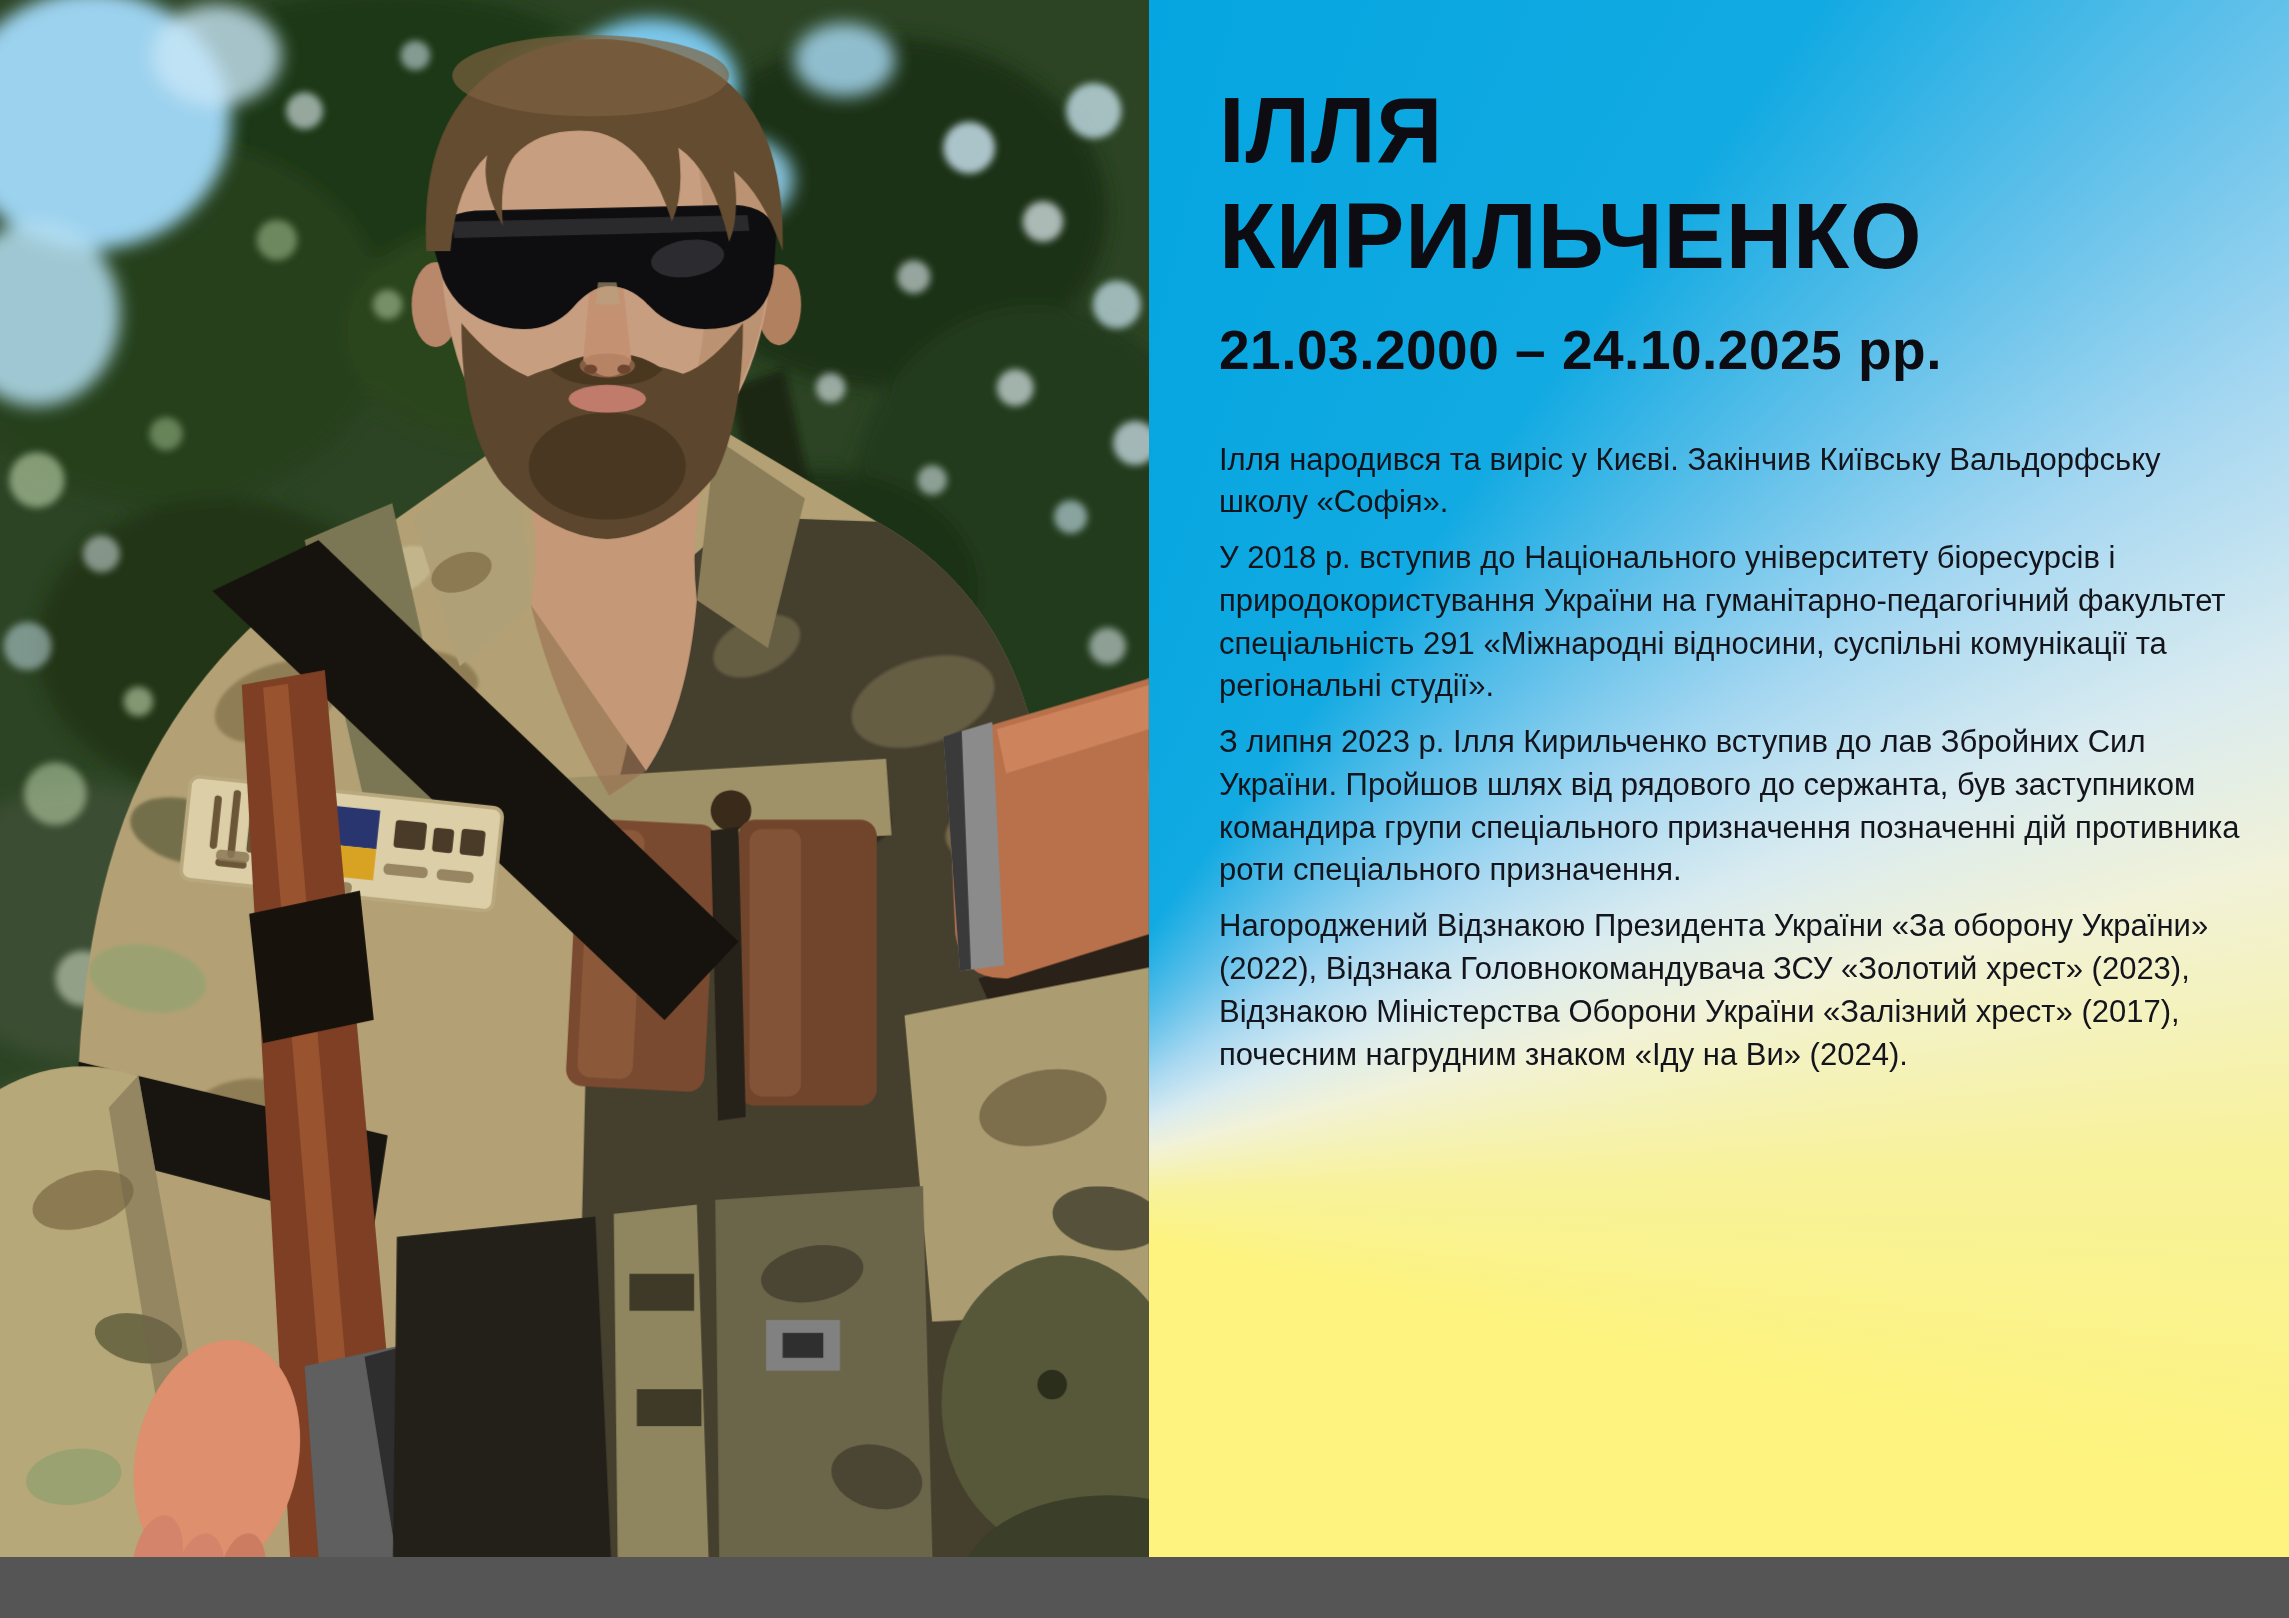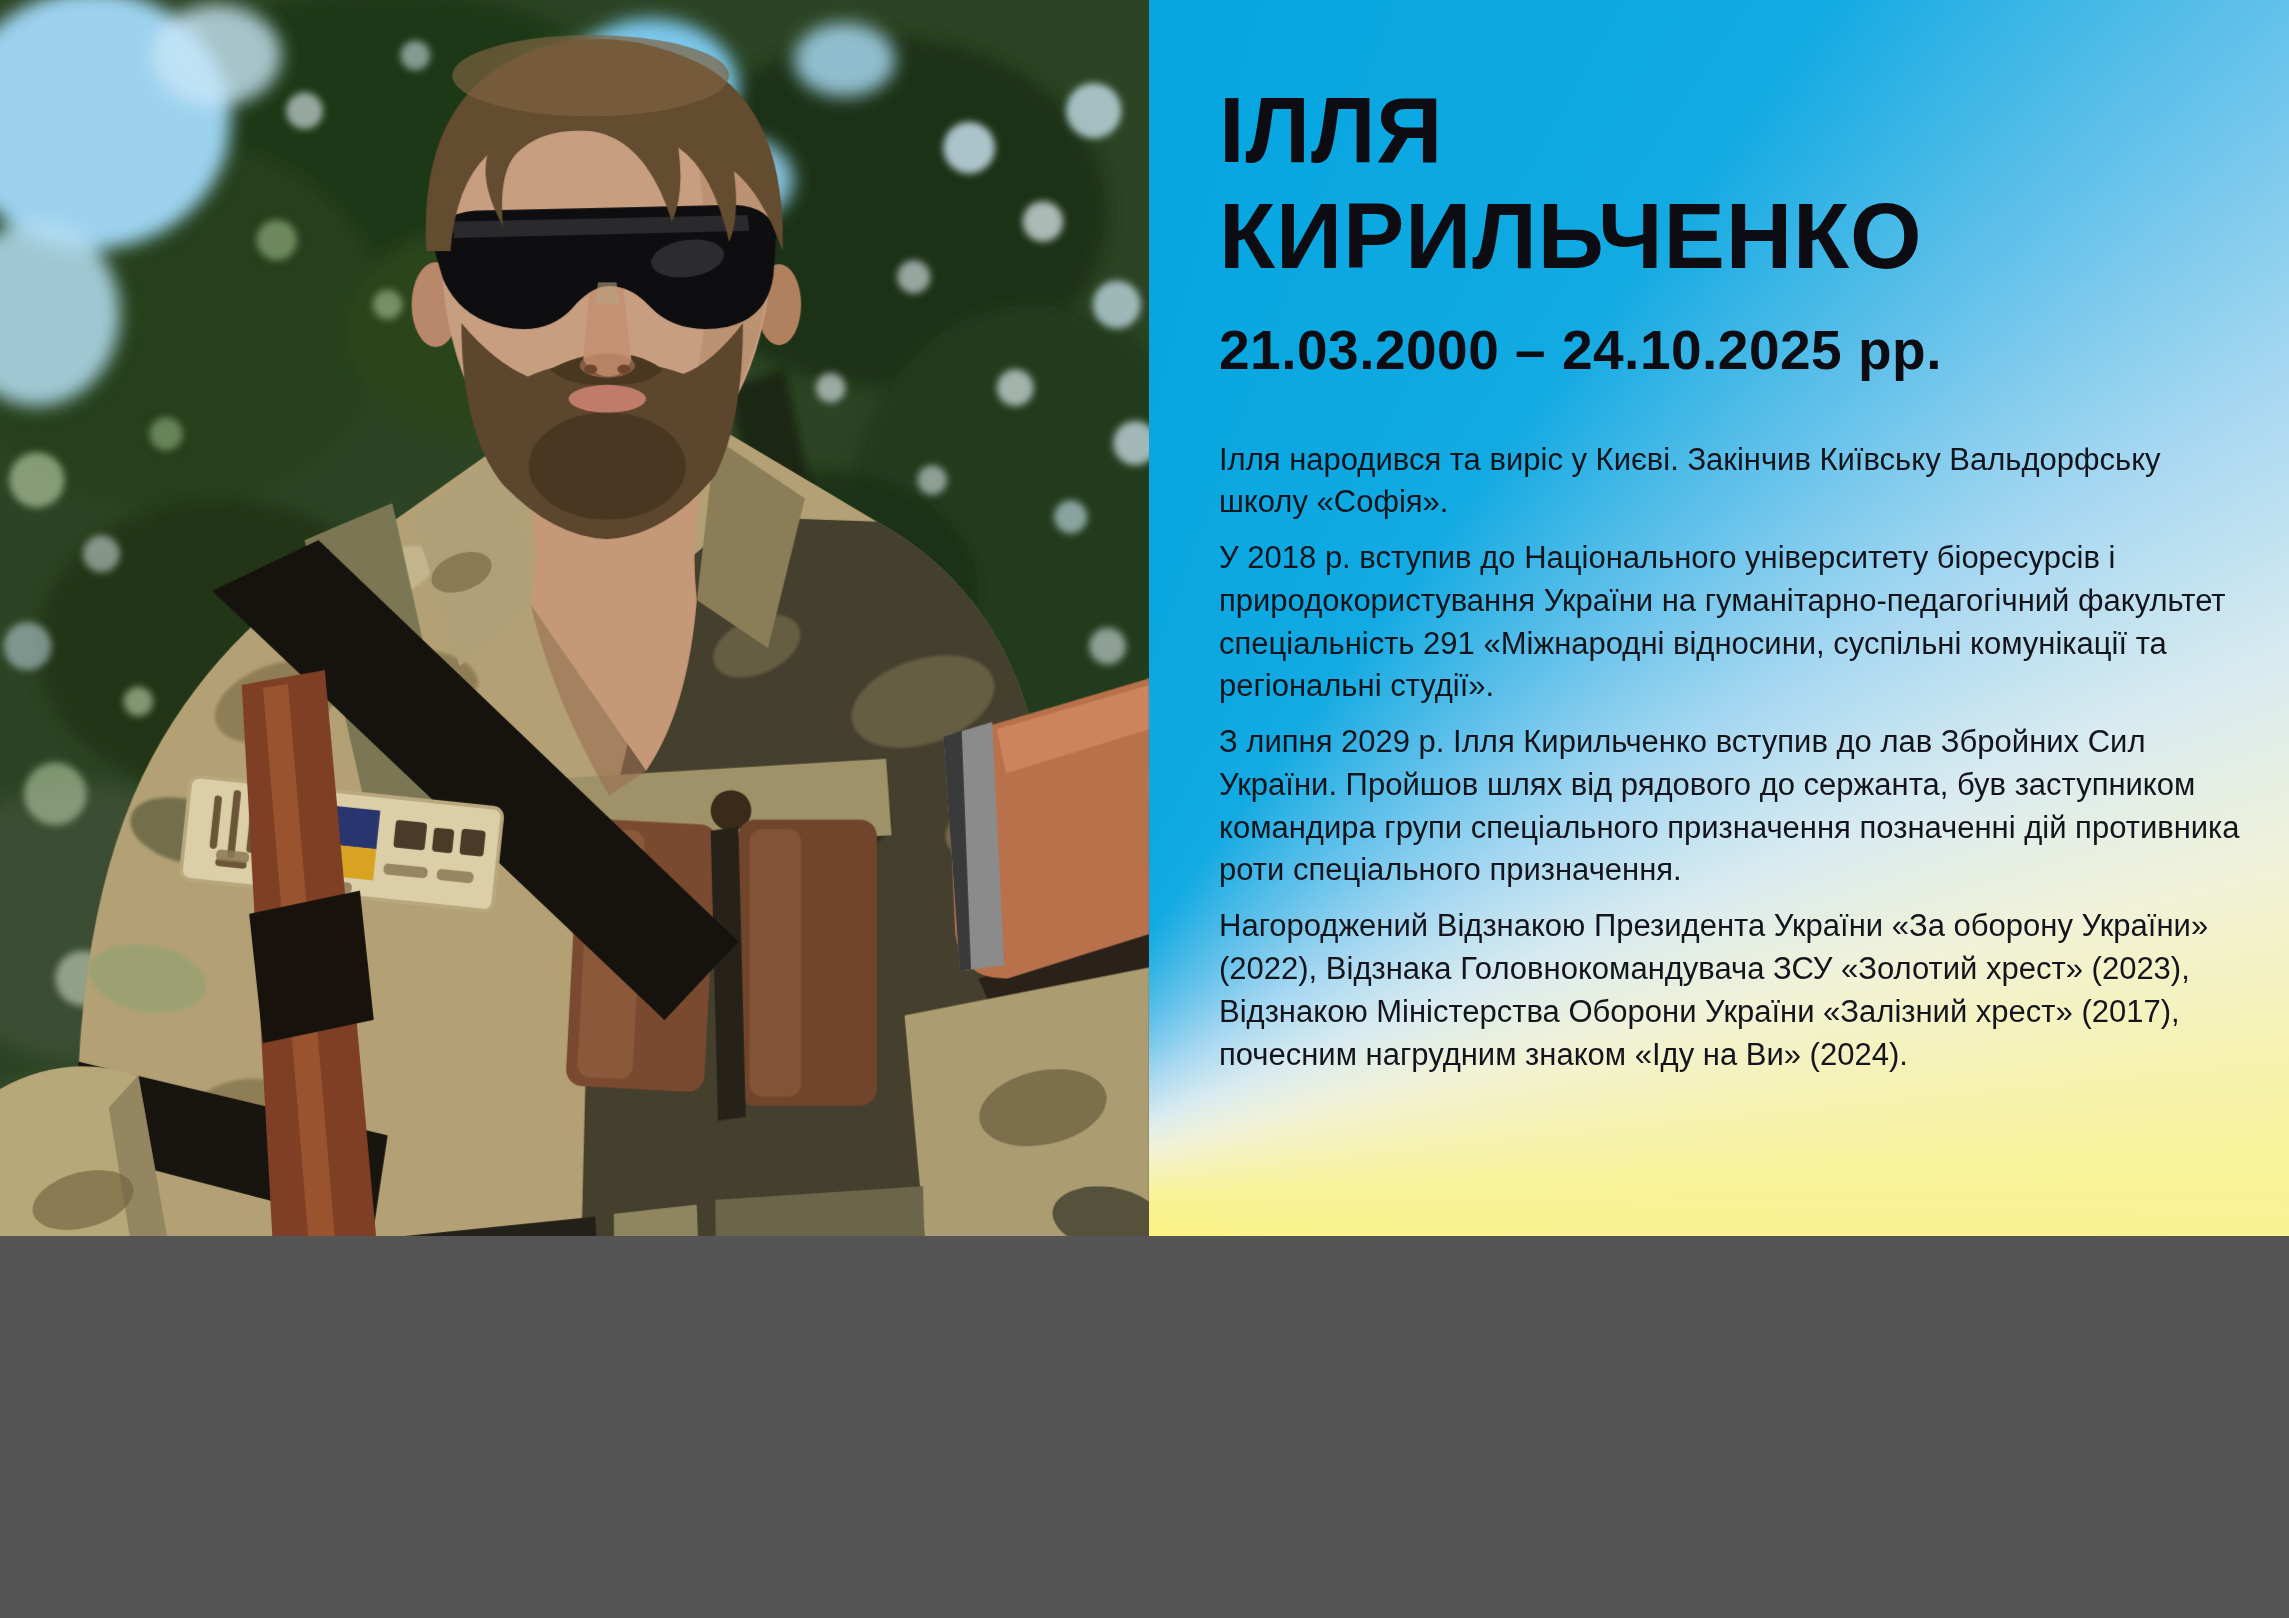--- a/index.html
+++ b/index.html
@@ -1,18 +1,18 @@
 <!DOCTYPE html>
 <html style="font-size:14.8px"><head>
 <meta charset="utf-8">
 <style>
   html,body{margin:0;padding:0;background:#555;}
   .card{
     position:relative;
-    width:2290px;height:1236px;
+    width:2290px;height:1557px;
     display:flex;
     overflow:hidden;
     font-family:"Liberation Sans", sans-serif;
   }
   .photo{
     width:1149px;height:1619px;
     flex:0 0 1149px;
     position:relative;
     overflow:hidden;
     background:#2c4424;
@@ -315,19 +315,19 @@
 
   <div class="panel">
     <h1 class="name">
       <span>ІЛЛЯ</span>
       <span>КИРИЛЬЧЕНКО</span>
     </h1>
     <div class="dates">21.03.2000 – 24.10.2025 рр.</div>
     <div class="bio">
       <p>Ілля народився та виріс у Києві. Закінчив Київську Вальдорфську школу «Софія».</p>
       <p>У 2018 р. вступив до Національного університету біоресурсів і природокористування України на гуманітарно-педагогічний факультет спеціальність 291 «Міжнародні відносини, суспільні комунікації та регіональні студії».</p>
-      <p>З липня 2029 р. Ілля Кирильченко вступив до лав Збройних Сил України. Пройшов шлях від рядового до сержанта, був заступником командира групи спеціального призначення позначенні дій противника роти спеціального призначення.</p>
+      <p>З липня 2023 р. Ілля Кирильченко вступив до лав Збройних Сил України. Пройшов шлях від рядового до сержанта, був заступником командира групи спеціального призначення позначенні дій противника роти спеціального призначення.</p>
       <p>Нагороджений Відзнакою Президента України «За оборону України» (2022), Відзнака Головнокомандувача ЗСУ «Золотий хрест» (2023), Відзнакою Міністерства Оборони України «Залізний хрест» (2017), почесним нагрудним знаком «Іду на Ви» (2024).</p>
     </div>
   </div>
 
 </div>
 
 
 </body></html>

